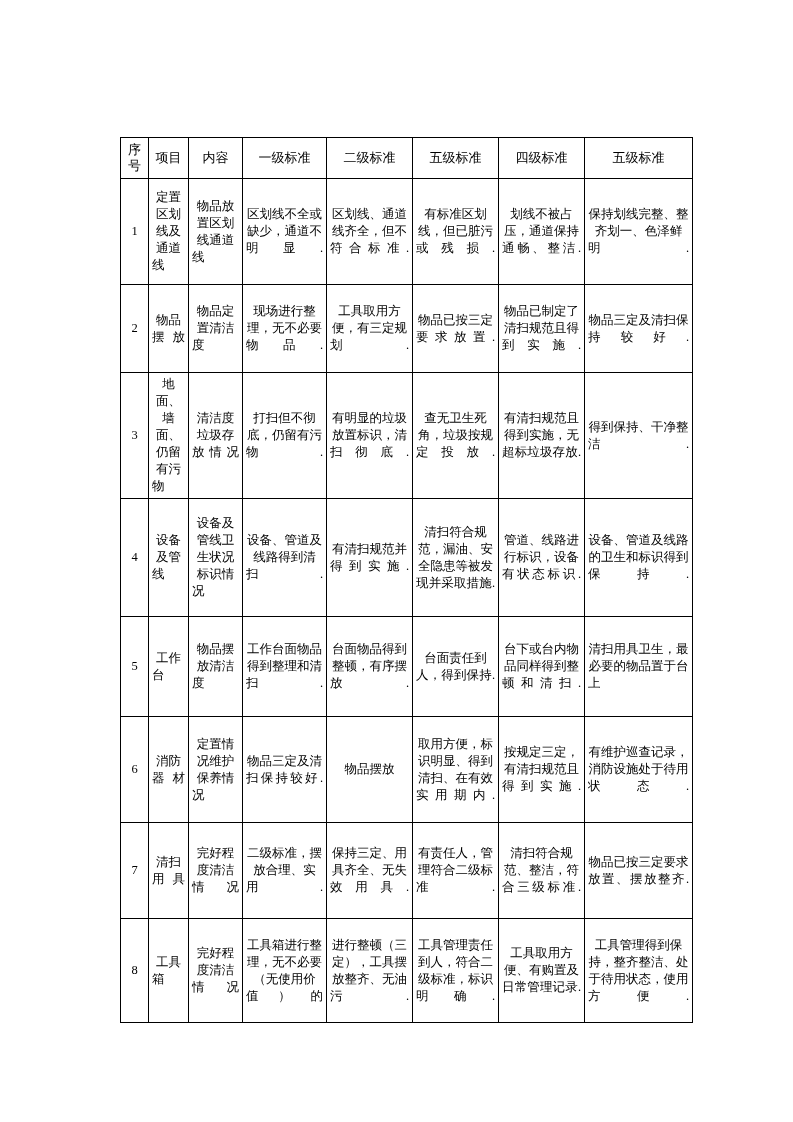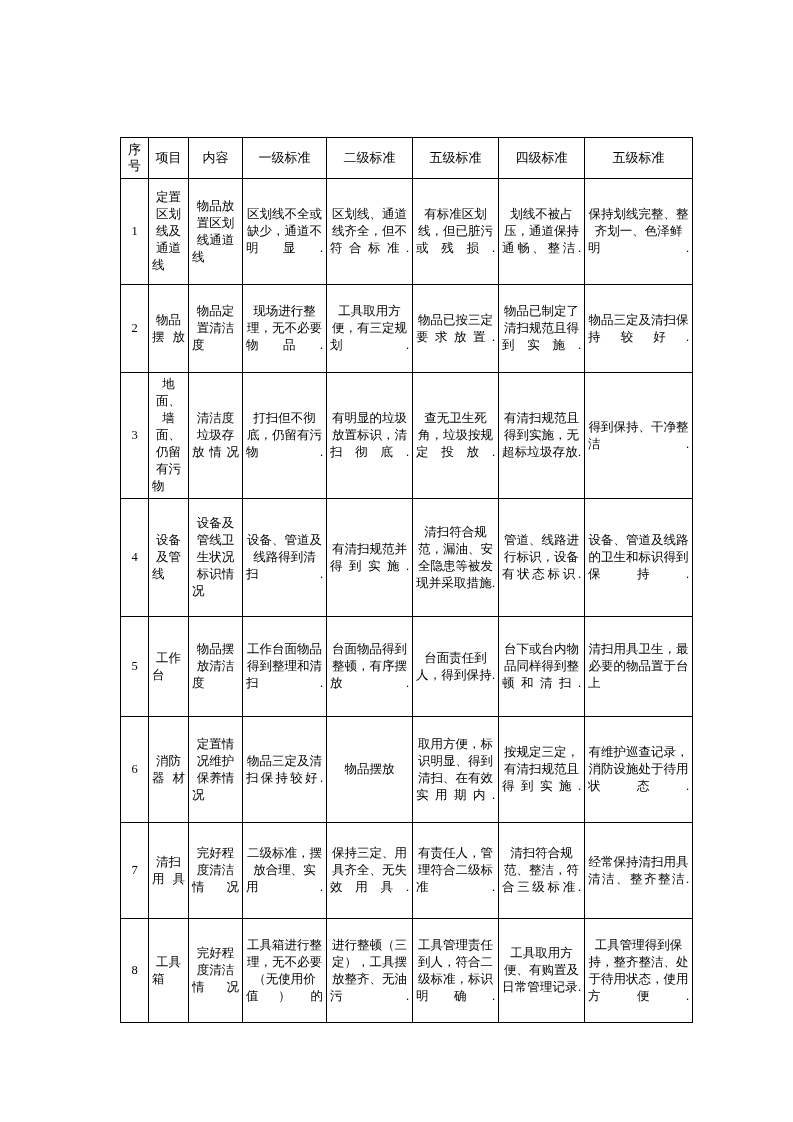--- a/index.html
+++ b/index.html
@@ -193,21 +193,21 @@
       </tr>
 
       <tr style="height:96px">
         <td class="cell-no">7</td>
         <td class="cell-item spread">清扫用具</td>
         <td class="cell-content spread">完好程度清洁情况</td>
         <td class="spread">二级标准，摆放合理、实用.</td>
         <td class="spread">保持三定、用具齐全、无失效用具.</td>
         <td class="spread">有责任人，管理符合二级标准.</td>
         <td class="spread">清扫符合规范、整洁，符合三级标准.</td>
-        <td class="spread">经常保持清扫用具清洁、整齐整洁.</td>
+        <td class="spread">物品已按三定要求放置、摆放整齐.</td>
       </tr>
 
       <tr style="height:104px">
         <td class="cell-no">8</td>
         <td class="cell-item spread">工具箱</td>
         <td class="cell-content spread">完好程度清洁情况</td>
         <td class="spread">工具箱进行整理，无不必要（无使用价值）的</td>
         <td class="spread">进行整顿（三定），工具摆放整齐、无油污.</td>
         <td class="spread">工具管理责任到人，符合二级标准，标识明确.</td>
         <td class="spread">工具取用方便、有购置及日常管理记录.</td>

